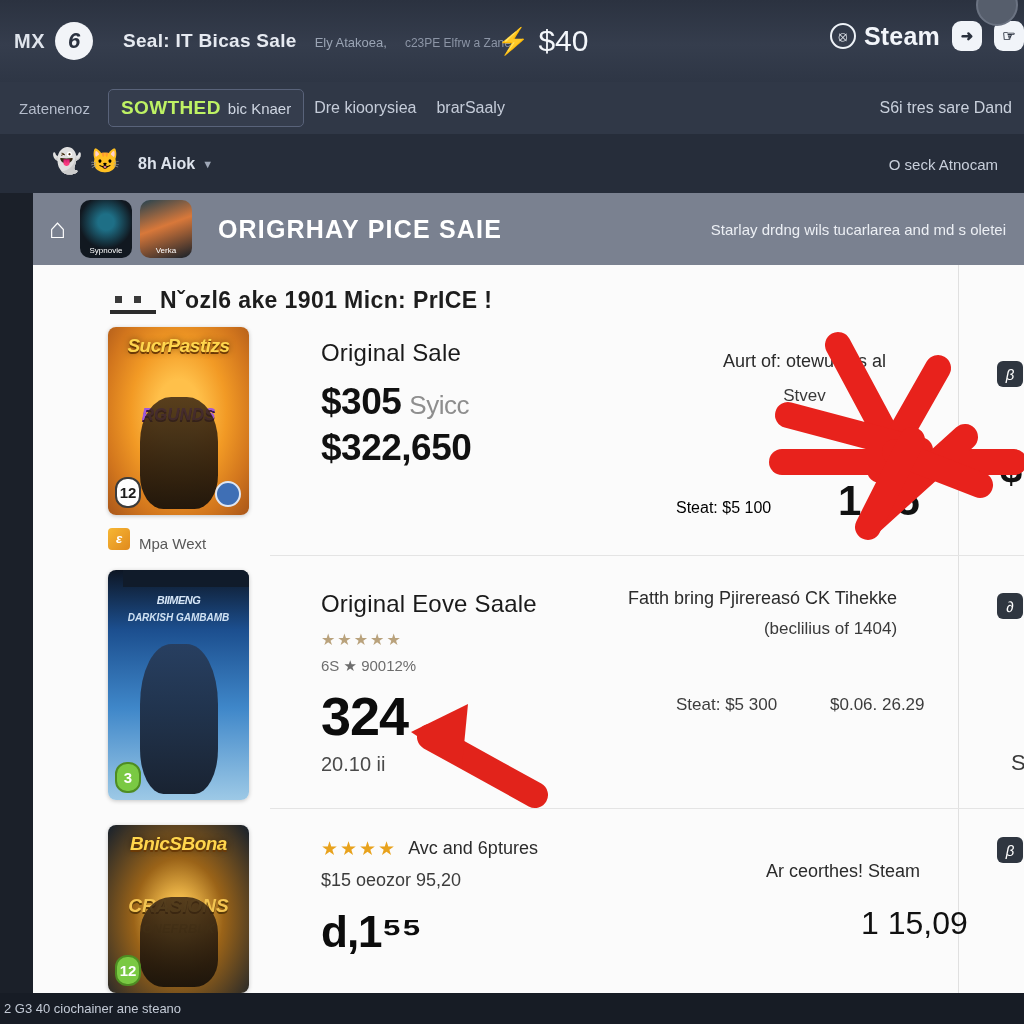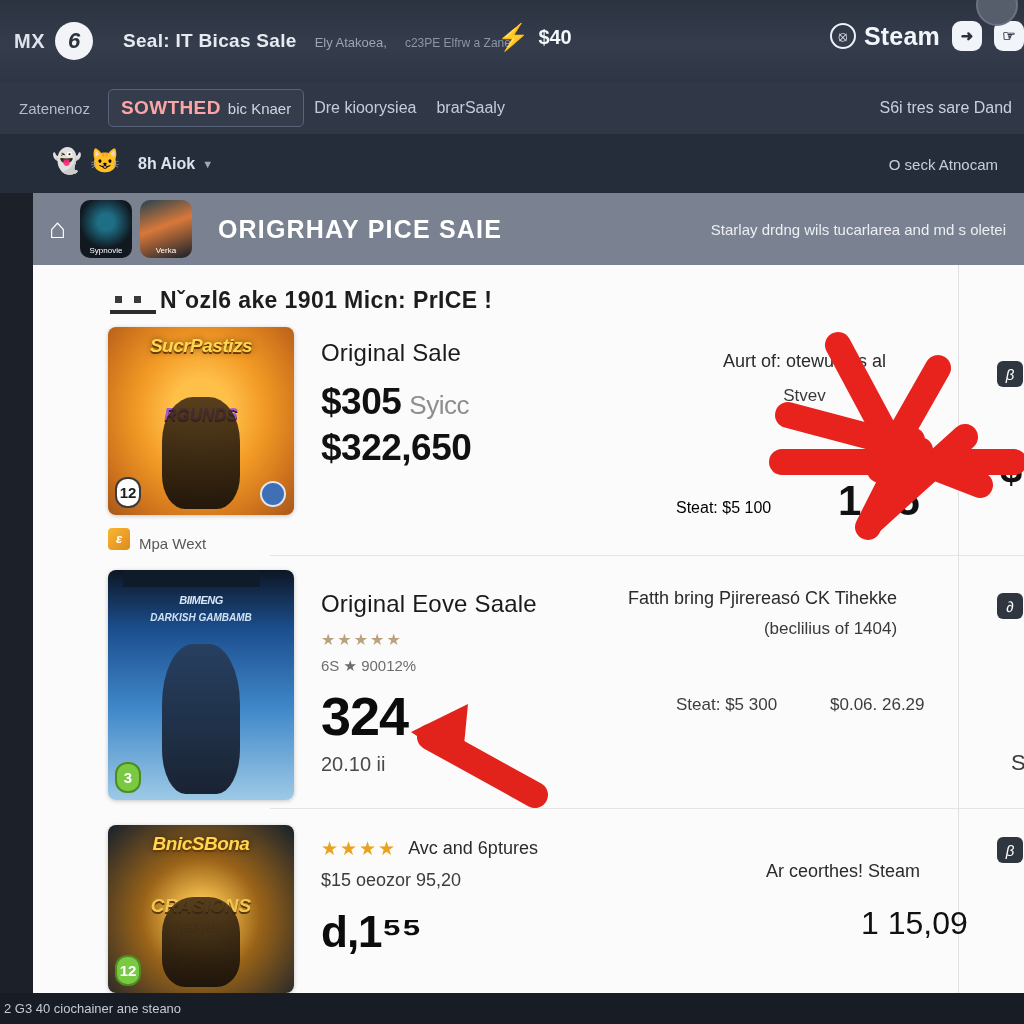--- a/index.html
+++ b/index.html
@@ -23,21 +23,21 @@
     background: #f2f4f8; margin-left: 10px;
     display: flex; align-items: center; justify-content: center;
     color: #2b3240; font-size: 22px; font-weight: 700; font-style: italic;
   }
   .tb-crumbs { display: flex; align-items: baseline; gap: 18px; margin-left: 30px; }
   .tb-c1 { color: #e6eaf1; font-size: 19px; font-weight: 700; letter-spacing: .3px; }
   .tb-c2 { color: #9aa4b4; font-size: 13px; }
   .tb-c3 { color: #8c95a6; font-size: 12px; }
   .tb-center { position: absolute; left: 497px; top: 24px; display: flex; align-items: center; gap: 9px; }
   .tb-bolt { color: #f4f7fb; font-size: 26px; line-height: 1; }
-  .tb-amt { color: #f4f7fb; font-size: 20px; font-weight: 700; }
+  .tb-amt { color: #f4f7fb; font-size: 30px; font-weight: 400; }
   .tb-right { position: absolute; right: 0; top: 21px; display: flex; align-items: center; gap: 12px; }
   .steam-pill { display: flex; align-items: center; gap: 8px; }
   .steam-mark {
     width: 26px; height: 26px; border-radius: 50%;
     border: 2.5px solid #eef2f7; color: #eef2f7;
     display: flex; align-items: center; justify-content: center; font-size: 14px;
   }
   .steam-txt { color: #f2f5fa; font-size: 25px; font-weight: 700; letter-spacing: .2px; }
   .rnd-btn {
     width: 30px; height: 30px; border-radius: 9px; background: #f1f4f9;
@@ -54,21 +54,21 @@
     position: absolute; left: 0; top: 82px; width: 1024px; height: 53px;
     background: #303847; border-bottom: 1px solid #262d3a;
     display: flex; align-items: center; padding-left: 19px;
   }
   .nav-back { color: #b4bccb; font-size: 15px; margin-right: 18px; }
   .nav-tab { color: #c5ccd9; font-size: 16px; padding: 7px 10px; white-space: nowrap; }
   .nav-tab.active {
     border: 1px solid #59637a; border-radius: 5px; background: #39425380;
     display: flex; align-items: baseline; gap: 7px; padding: 7px 12px;
   }
-  .nav-tab.active .strong { color: #fca5a5; font-size: 19px; font-weight: 700; letter-spacing: .4px; }
+  .nav-tab.active .strong { color: #bef264; font-size: 19px; font-weight: 700; letter-spacing: .4px; }
   .nav-tab.active .weak { color: #cfd6e2; font-size: 15px; }
   .nav-right { position: absolute; right: 12px; color: #c9d0dc; font-size: 16px; }
 
   
   .substrip {
     position: absolute; left: 0; top: 135px; width: 1024px; height: 58px;
     background: #262d3a; display: flex; align-items: center; padding-left: 52px;
   }
   .ghost-ico { width: 30px; height: 30px; color: #e7ebf2; font-size: 24px; line-height: 1; margin-right: 8px; }
   .sub-label { color: #dde3ec; font-size: 16px; font-weight: 600; margin-left: 10px; }
@@ -105,21 +105,21 @@
   .lh-mark .d1 { left: 7px; } .lh-mark .d2 { left: 26px; }
   .lh-text { color: #1d1d1d; font-size: 23px; font-weight: 700; letter-spacing: .4px; }
 
   .row { position: absolute; left: 0; width: 991px; }
   .row-1 { top: 62px; height: 230px; }
   .row-2 { top: 305px; height: 240px; }
   .row-3 { top: 560px; height: 168px; }
   .hdiv { position: absolute; left: 237px; width: 754px; height: 1px; background: #e4e4e4; }
 
   .cover {
-    position: absolute; left: 75px; width: 186px; border-radius: 8px; overflow: hidden;
+    position: absolute; left: 75px; width: 141px; border-radius: 8px; overflow: hidden;
     box-shadow: 0 1px 4px rgba(0,0,0,.22);
   }
   .cover.c1 {
     top: 0; height: 188px;
     background: radial-gradient(ellipse at 50% 45%, #ffc04a 0 22%, #f29a25 48%, #d2761d 75%, #a8561a 100%);
   }
   .cover.c2 {
     top: 0; height: 230px;
     background: linear-gradient(180deg, #0d1624 0%, #1c4f8f 26%, #3f87c9 60%, #9dc9e6 100%);
   }

